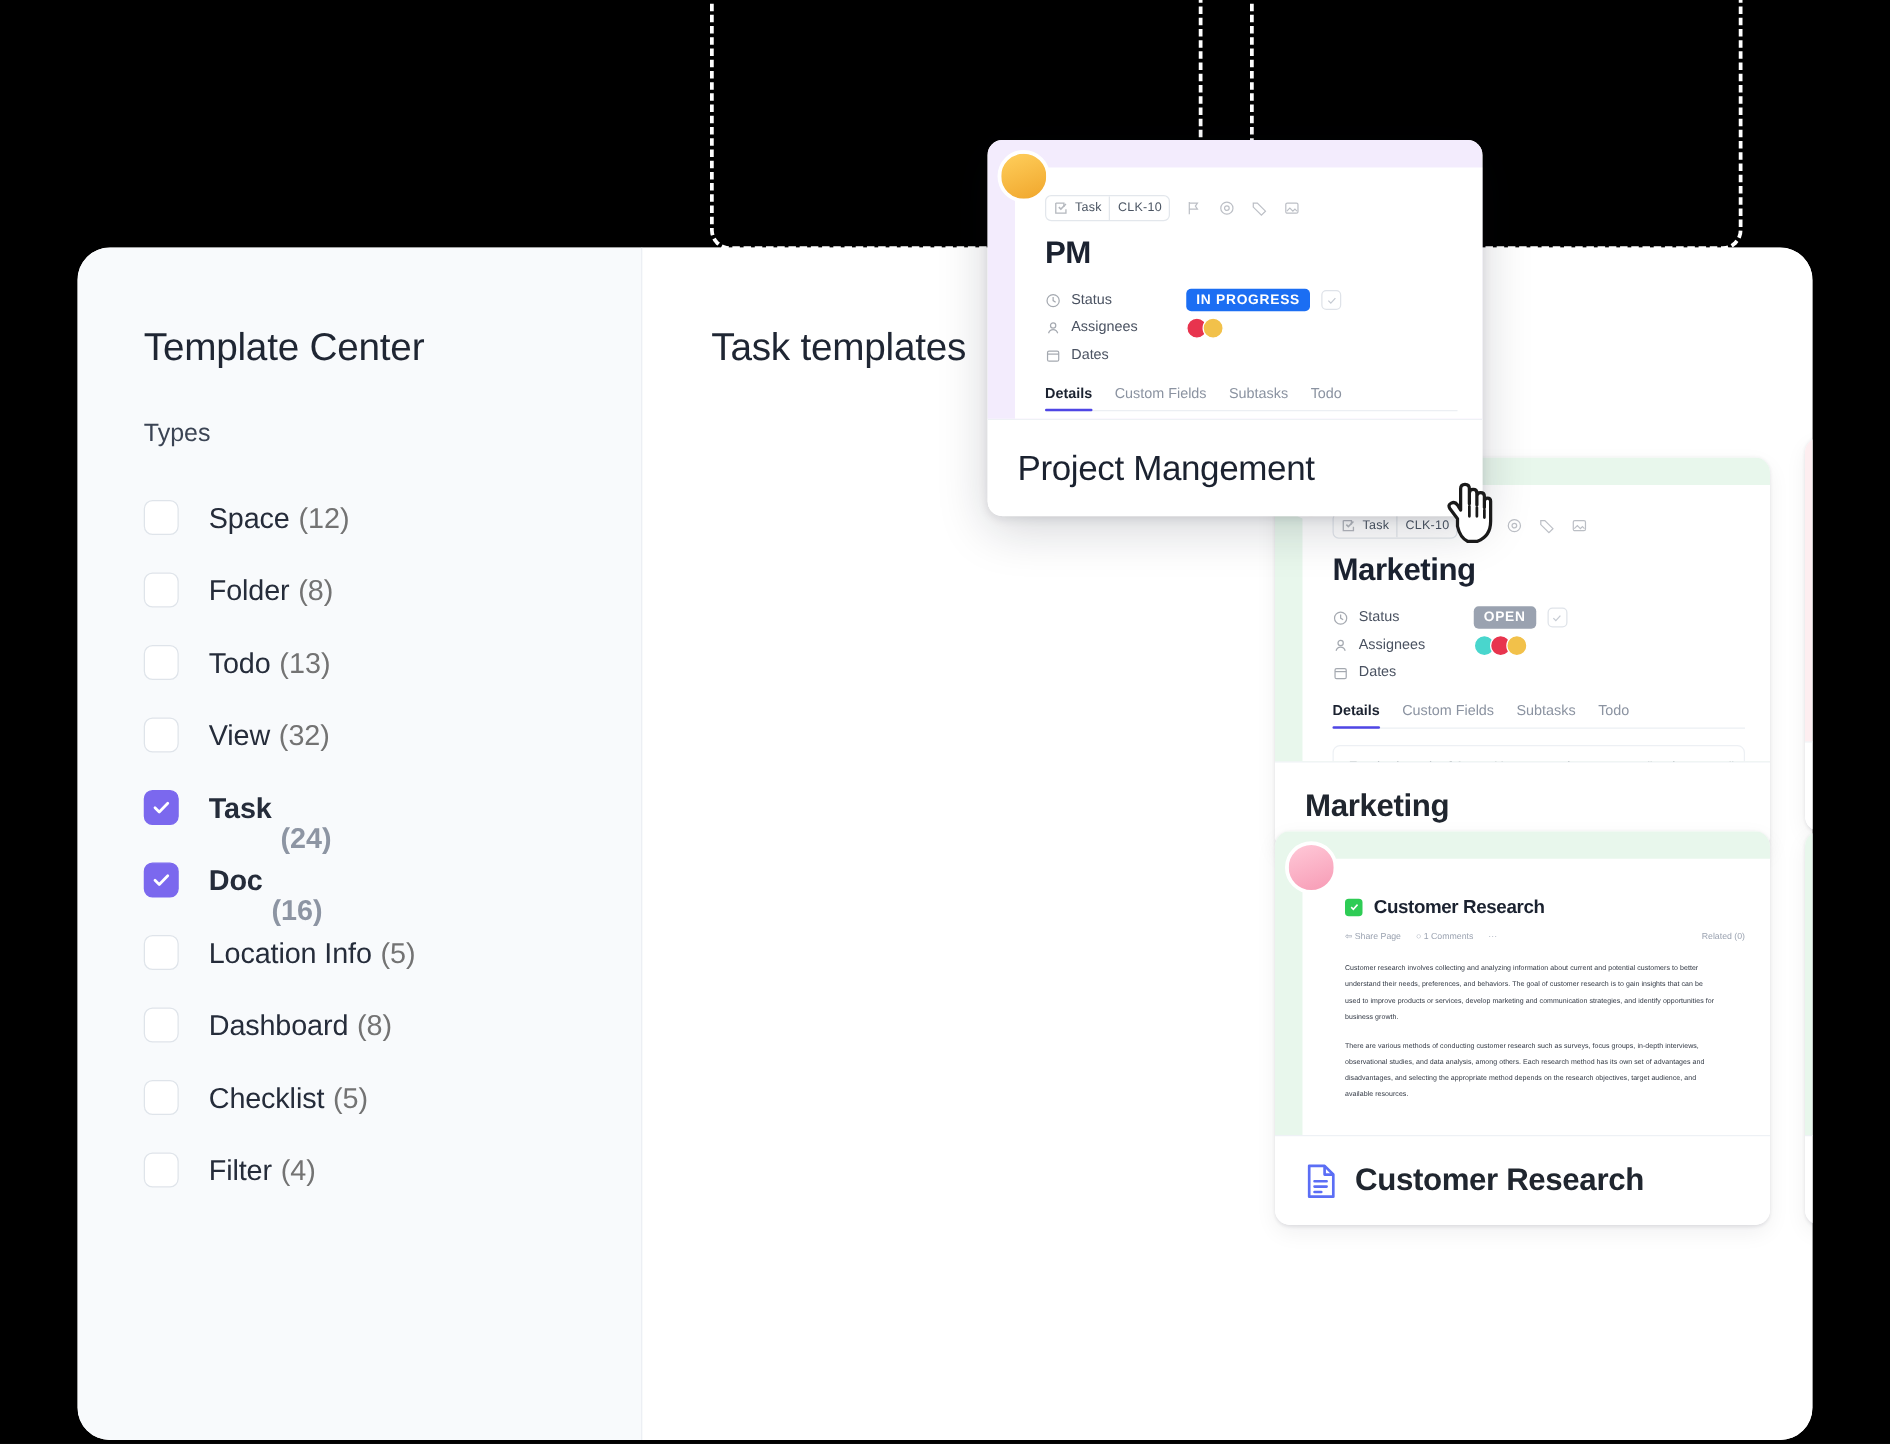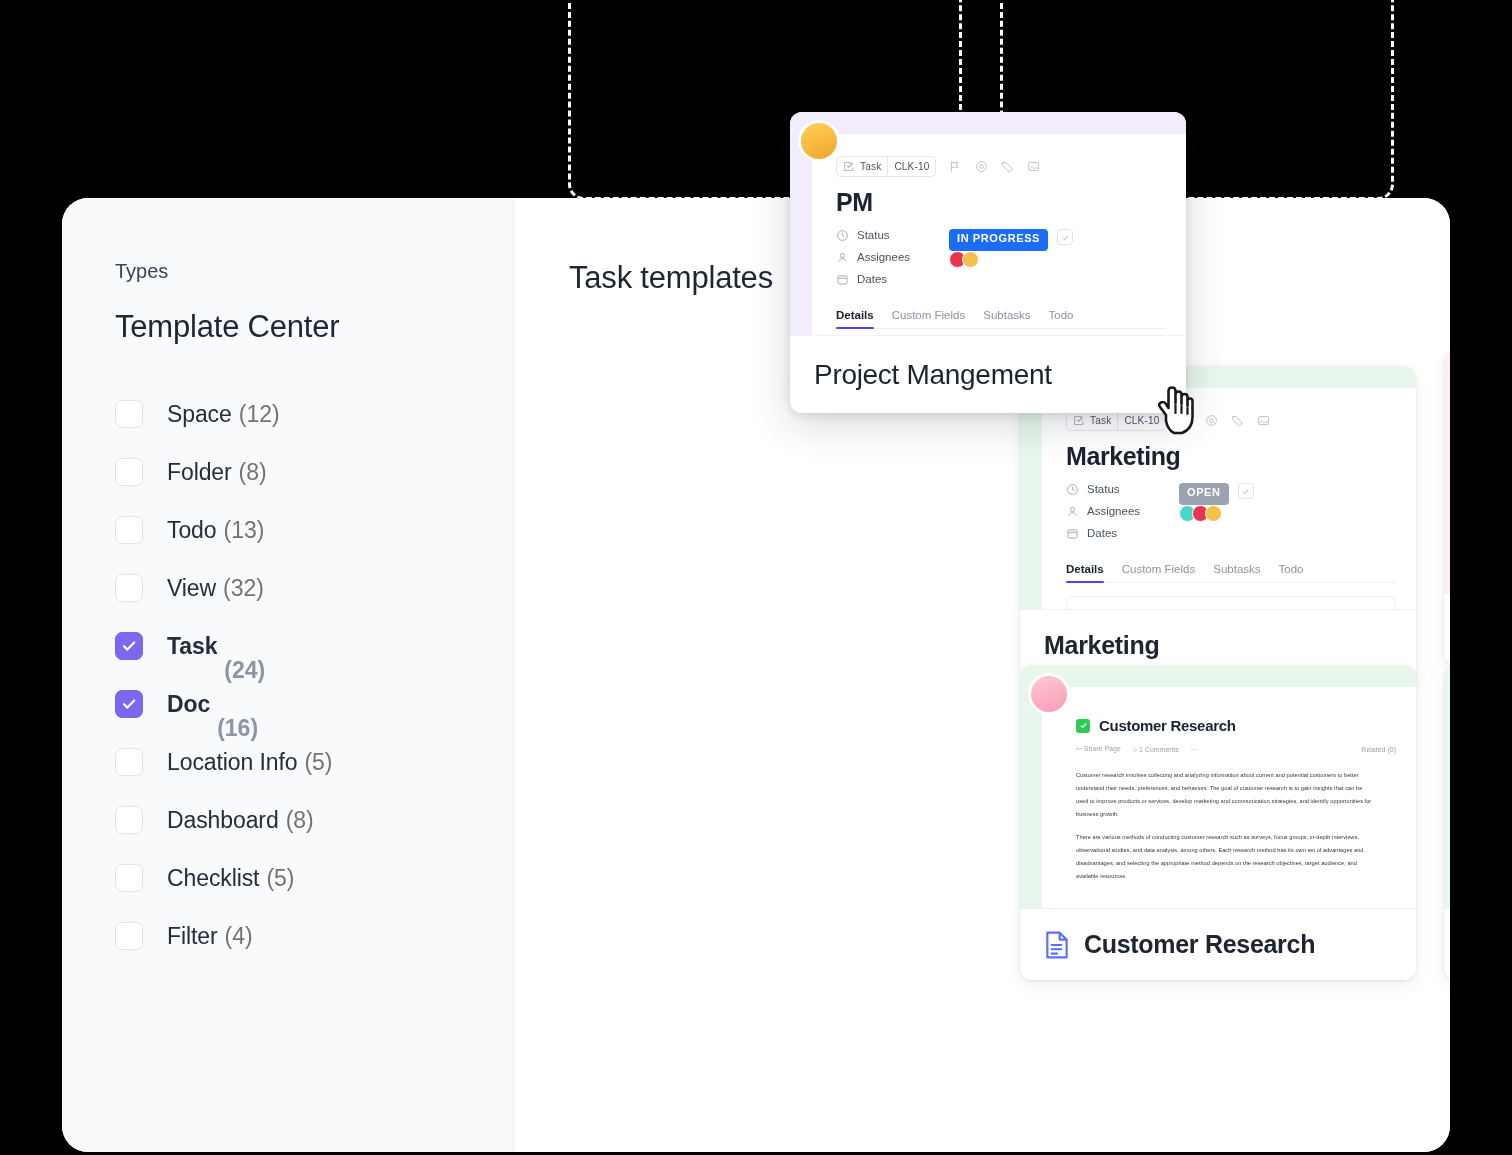--- a/index.html
+++ b/index.html
@@ -136,21 +136,21 @@
   .chip {
     font-size: 10px; color: #4b5563; letter-spacing: .2px;
     display: flex; align-items: center; padding: 0 6px;
   }
   .chip + .chip { border-left: 1px solid #e3e7ec; }
   .minicon { width: 13px; height: 13px; opacity: .45; }
   .mini-title {
     font-size: 25px; font-weight: 700; color: #1b2230;
     margin: 11px 0 12px; letter-spacing: -.4px;
   }
-  .frow { display: flex; height: 22px; }
+  .frow { display: flex; align-items: center; height: 22px; }
   .frow .fi { width: 13px; height: 13px; margin-right: 8px; opacity:.55; }
   .frow .fl { font-size: 11.5px; color: #4a5261; width: 92px; }
   .pill {
     font-size: 11px; font-weight: 700; color: #fff; letter-spacing: .6px;
     padding: 3px 8px; border-radius: 4px; background: #9aa2b0;
   }
   .pill.inprogress { background: #1b6ef3; }
   .checksq {
     width: 16px; height: 16px; border: 1px solid #dfe3e9; border-radius: 4px;
     margin-left: 9px; display:flex; align-items:center; justify-content:center;
@@ -218,22 +218,22 @@
 <body>
 
 <div id="stage">
 
   <div id="dash-left" class="dashed-frame"></div>
   <div id="dash-right" class="dashed-frame"></div>
 
   <div id="app-window">
 
     <aside id="sidebar">
+      <div id="template-center-title">Template Center</div>
       <div id="types-label">Types</div>
-      <div id="template-center-title">Template Center</div>
 
       <div id="types-list">
           <div class="type-row">
             <span class="cbox"></span>
             <span class="type-label">Space</span>
             <span class="type-count">(12)</span>
           </div>
           <div class="type-row">
             <span class="cbox"></span>
             <span class="type-label">Folder</span>

